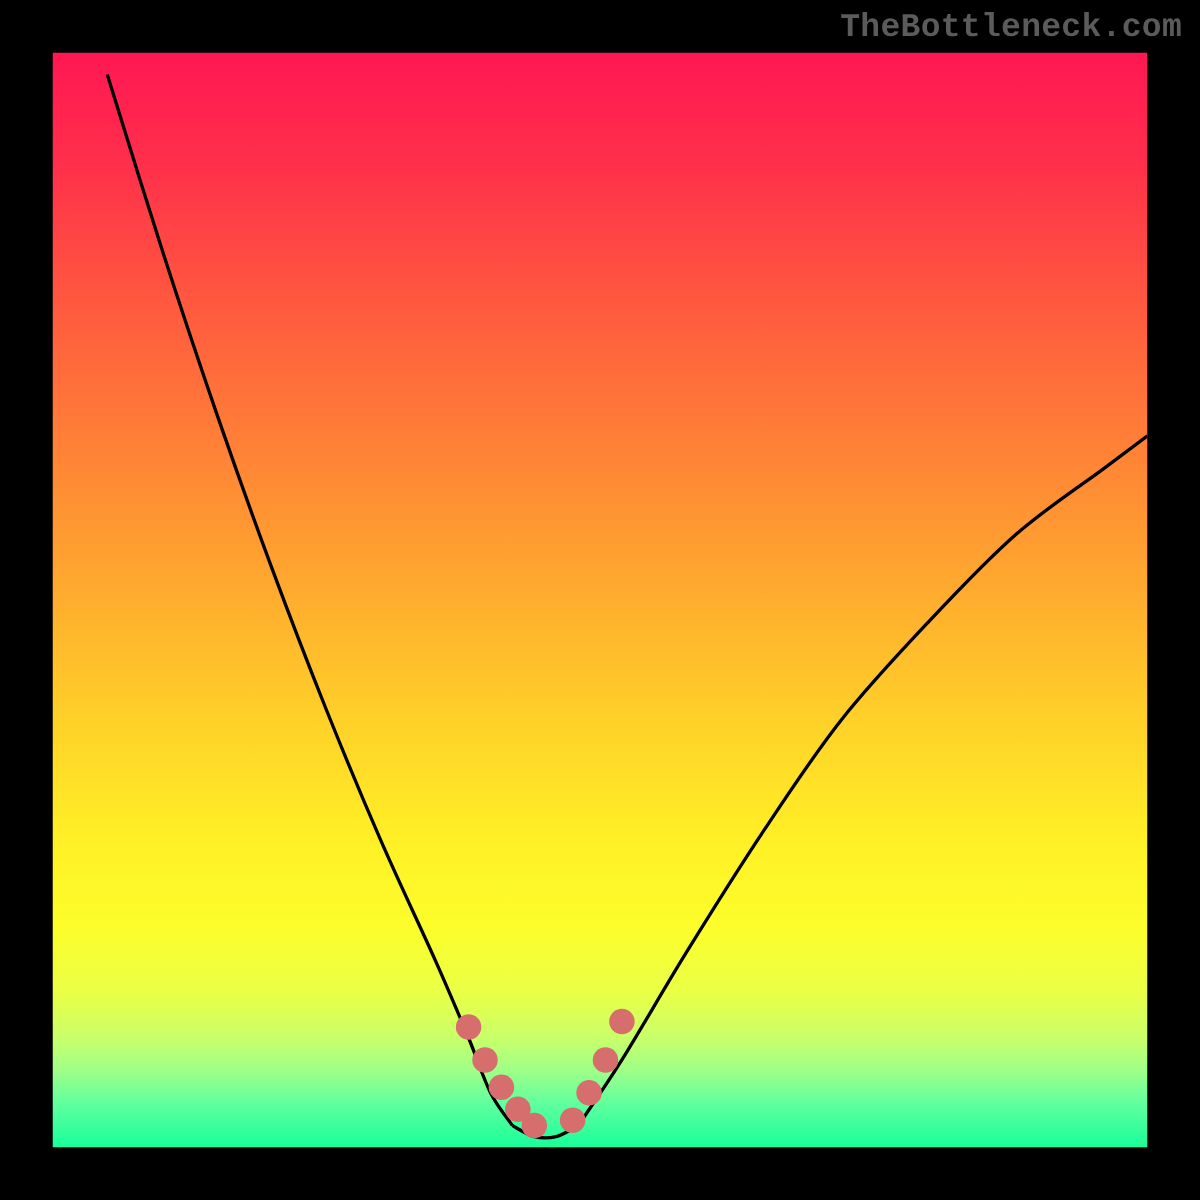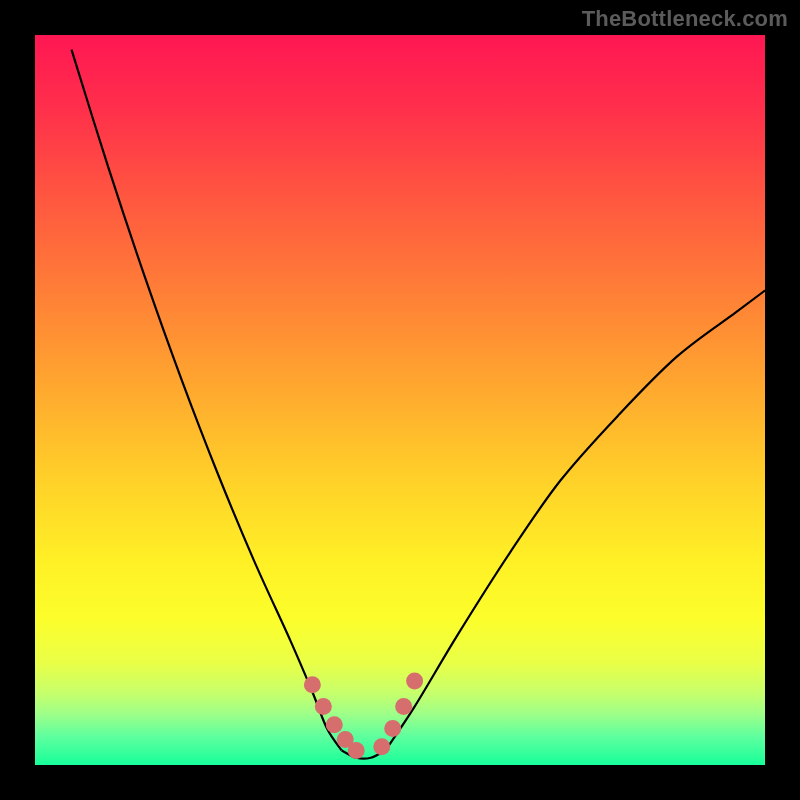--- a/index.html
+++ b/index.html
@@ -32,21 +32,21 @@
     height: 100%;
   }
   .watermark {
     position: absolute;
     top: 6px;
     right: 12px;
     font-size: 22px;
     font-weight: 600;
     color: #5b5b5b;
     letter-spacing: 0.2px;
-    font-family: Liberation Sans, sans-serif;
+    font-family: Liberation Mono, monospace;
   }
   svg.curves {
     position: absolute;
     left: 0;
     top: 0;
     width: 100%;
     height: 100%;
   }
 </style>
 </head>

